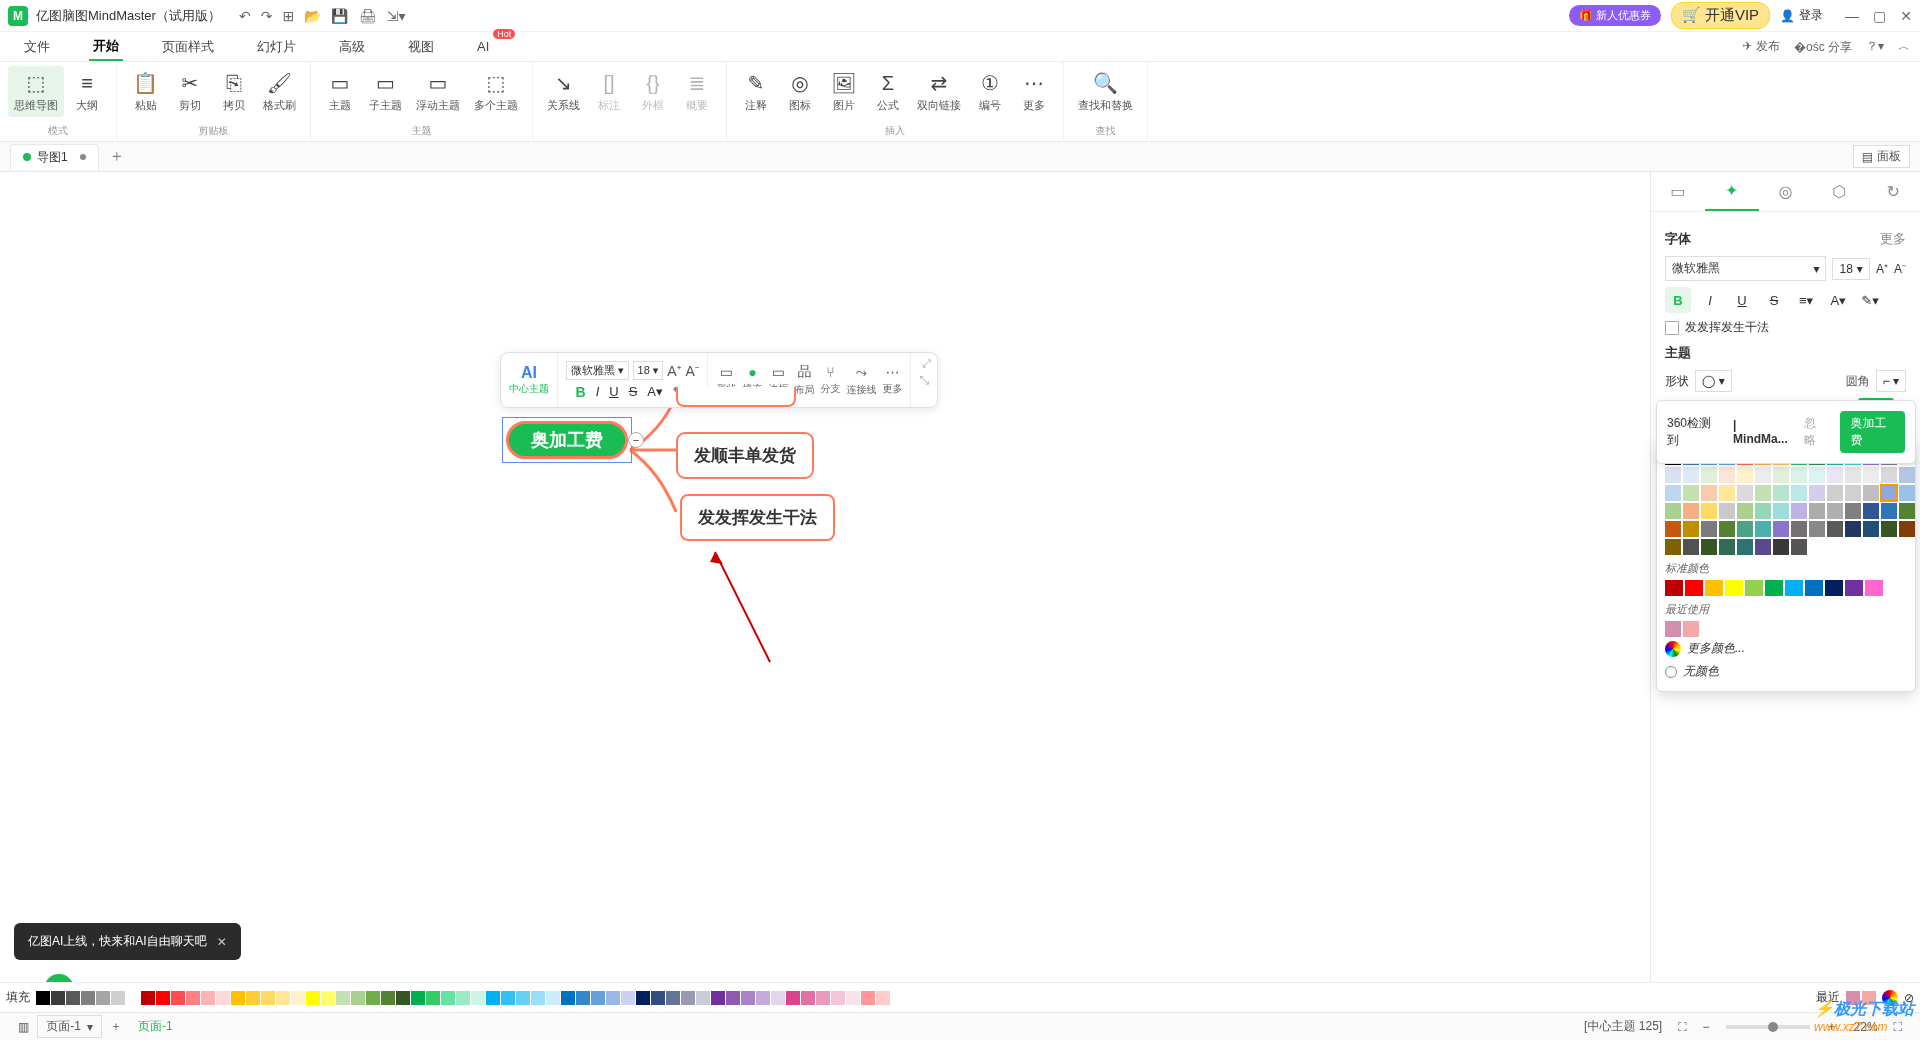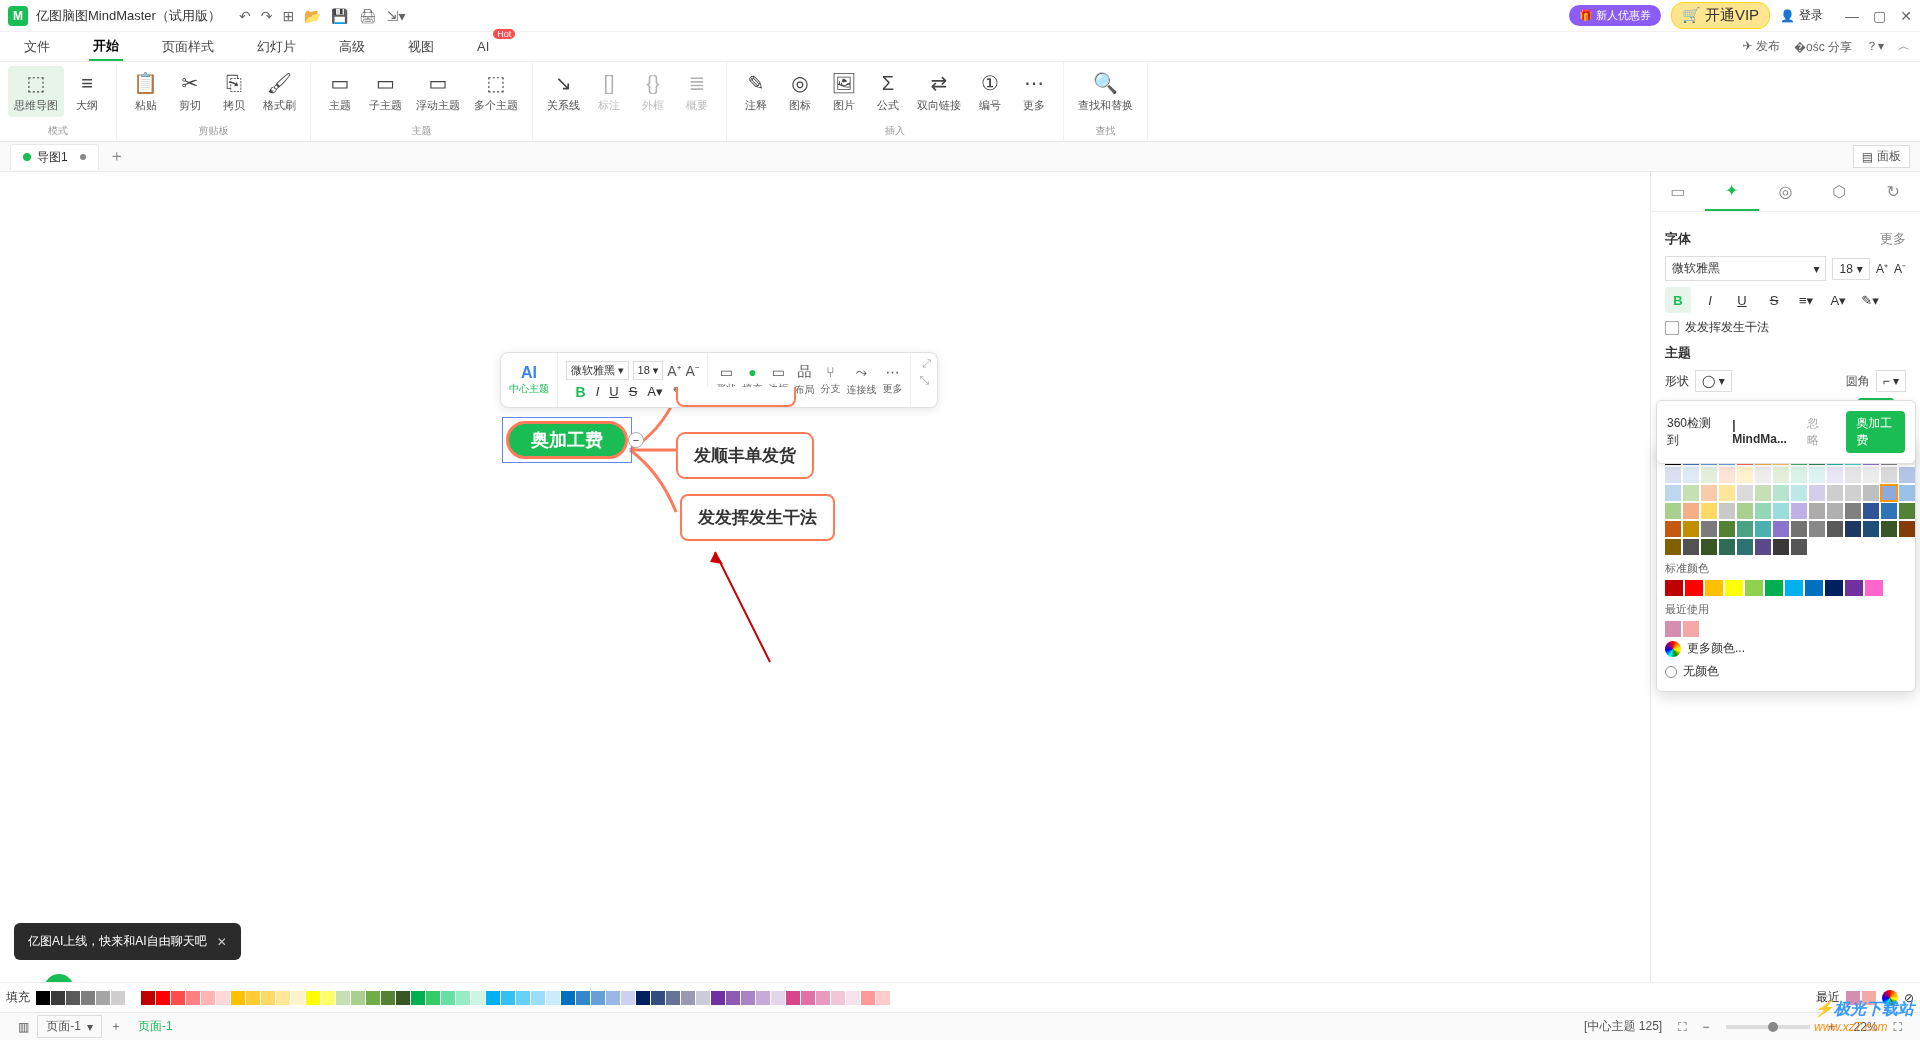--- a/index.html
+++ b/index.html
@@ -83,31 +83,31 @@
 .rp-select { border:1px solid #ddd; padding:3px 6px; font-size:12px; display:flex; align-items:center; gap:4px; background:#fff;}
 .rp-swatch { width:36px; height:18px; border-radius:3px;}
 .rp-checkbox { width:14px; height:14px; border:1px solid #aaa; display:inline-flex; align-items:center; justify-content:center; font-size:10px; color:#fff;}
 .rp-checkbox.checked { background:#1abc54; border-color:#1abc54;}
 .fmt-btns { display:flex; gap:6px; flex-wrap:wrap;}
 .fmt-btn { width:26px; height:26px; display:flex; align-items:center; justify-content:center; border-radius:4px; font-size:13px;}
 .fmt-btn.active { background:#e6f4ea; color:#1abc54; font-weight:bold;}
 .rp-label-right { margin-left:auto; font-size:12px; color:#555;}
 
 
-.color-popup { position:absolute; right:4px; top:440px; width:260px; background:#fff; border:1px solid #ddd; box-shadow:0 4px 16px rgba(0,0,0,0.15); border-radius:6px; padding:8px; z-index:50;}
+.color-popup { position:absolute; right:4px; top:440px; width:260px; background:#fff; border:1px solid #ddd; box-shadow:0 4px 16px rgba(0,0,0,0.15); border-radius:6px; padding:8px; z-index:50;font-style:italic;}
 .color-grid { display:grid; grid-template-columns: repeat(14, 16px); gap:2px; margin-bottom:6px;}
 .color-cell { width:16px; height:16px; }
 .color-cell.selected { outline:2px solid #ff9800; outline-offset:-1px;}
 .cp-label { font-size:11px; color:#666; margin:4px 0;}
 .cp-row { display:flex; align-items:center; gap:6px; font-size:12px; padding:3px 0;}
 .recent-row { display:flex; gap:2px;}
 .radio { width:12px;height:12px; border:1px solid #888; border-radius:50%; display:inline-block;}
 
 
-.notice-360 { position:absolute; right:4px; top:400px; width:260px; background:#fff; border:1px solid #ddd; box-shadow:0 2px 8px rgba(0,0,0,0.1); border-radius:6px; padding:10px; display:flex; align-items:center; gap:20px; z-index:60;}
+.notice-360 { position:absolute; right:4px; top:400px; width:260px; background:#fff; border:1px solid #ddd; box-shadow:0 2px 8px rgba(0,0,0,0.1); border-radius:6px; padding:10px; display:flex; align-items:center; gap:14px; z-index:60;}
 .notice-360 .btn-green{ background:#1abc54; color:#fff; padding:4px 10px; border-radius:4px; font-size:12px; margin-left:auto;}
 .notice-360 .ignore{ color:#aaa; font-size:12px;}
 
 
 .ai-toast { position:absolute; left:14px; bottom:80px; background:#2b2b2b; color:#fff; padding:10px 14px; border-radius:6px; font-size:12px; display:flex; align-items:center; gap:10px;}
 .ai-toast .close{color:#ccc; cursor:pointer;}
 .ai-fab { position:absolute; left:44px; bottom:36px; width:30px; height:30px; border-radius:50%; background:#1abc54; display:flex; align-items:center; justify-content:center; color:#fff;}
 
 
 .bottom-colorbar { position:absolute; left:0; right:0; bottom:28px; height:30px; display:flex; align-items:center; padding:0 6px; background:#fff; border-top:1px solid #eee;}

